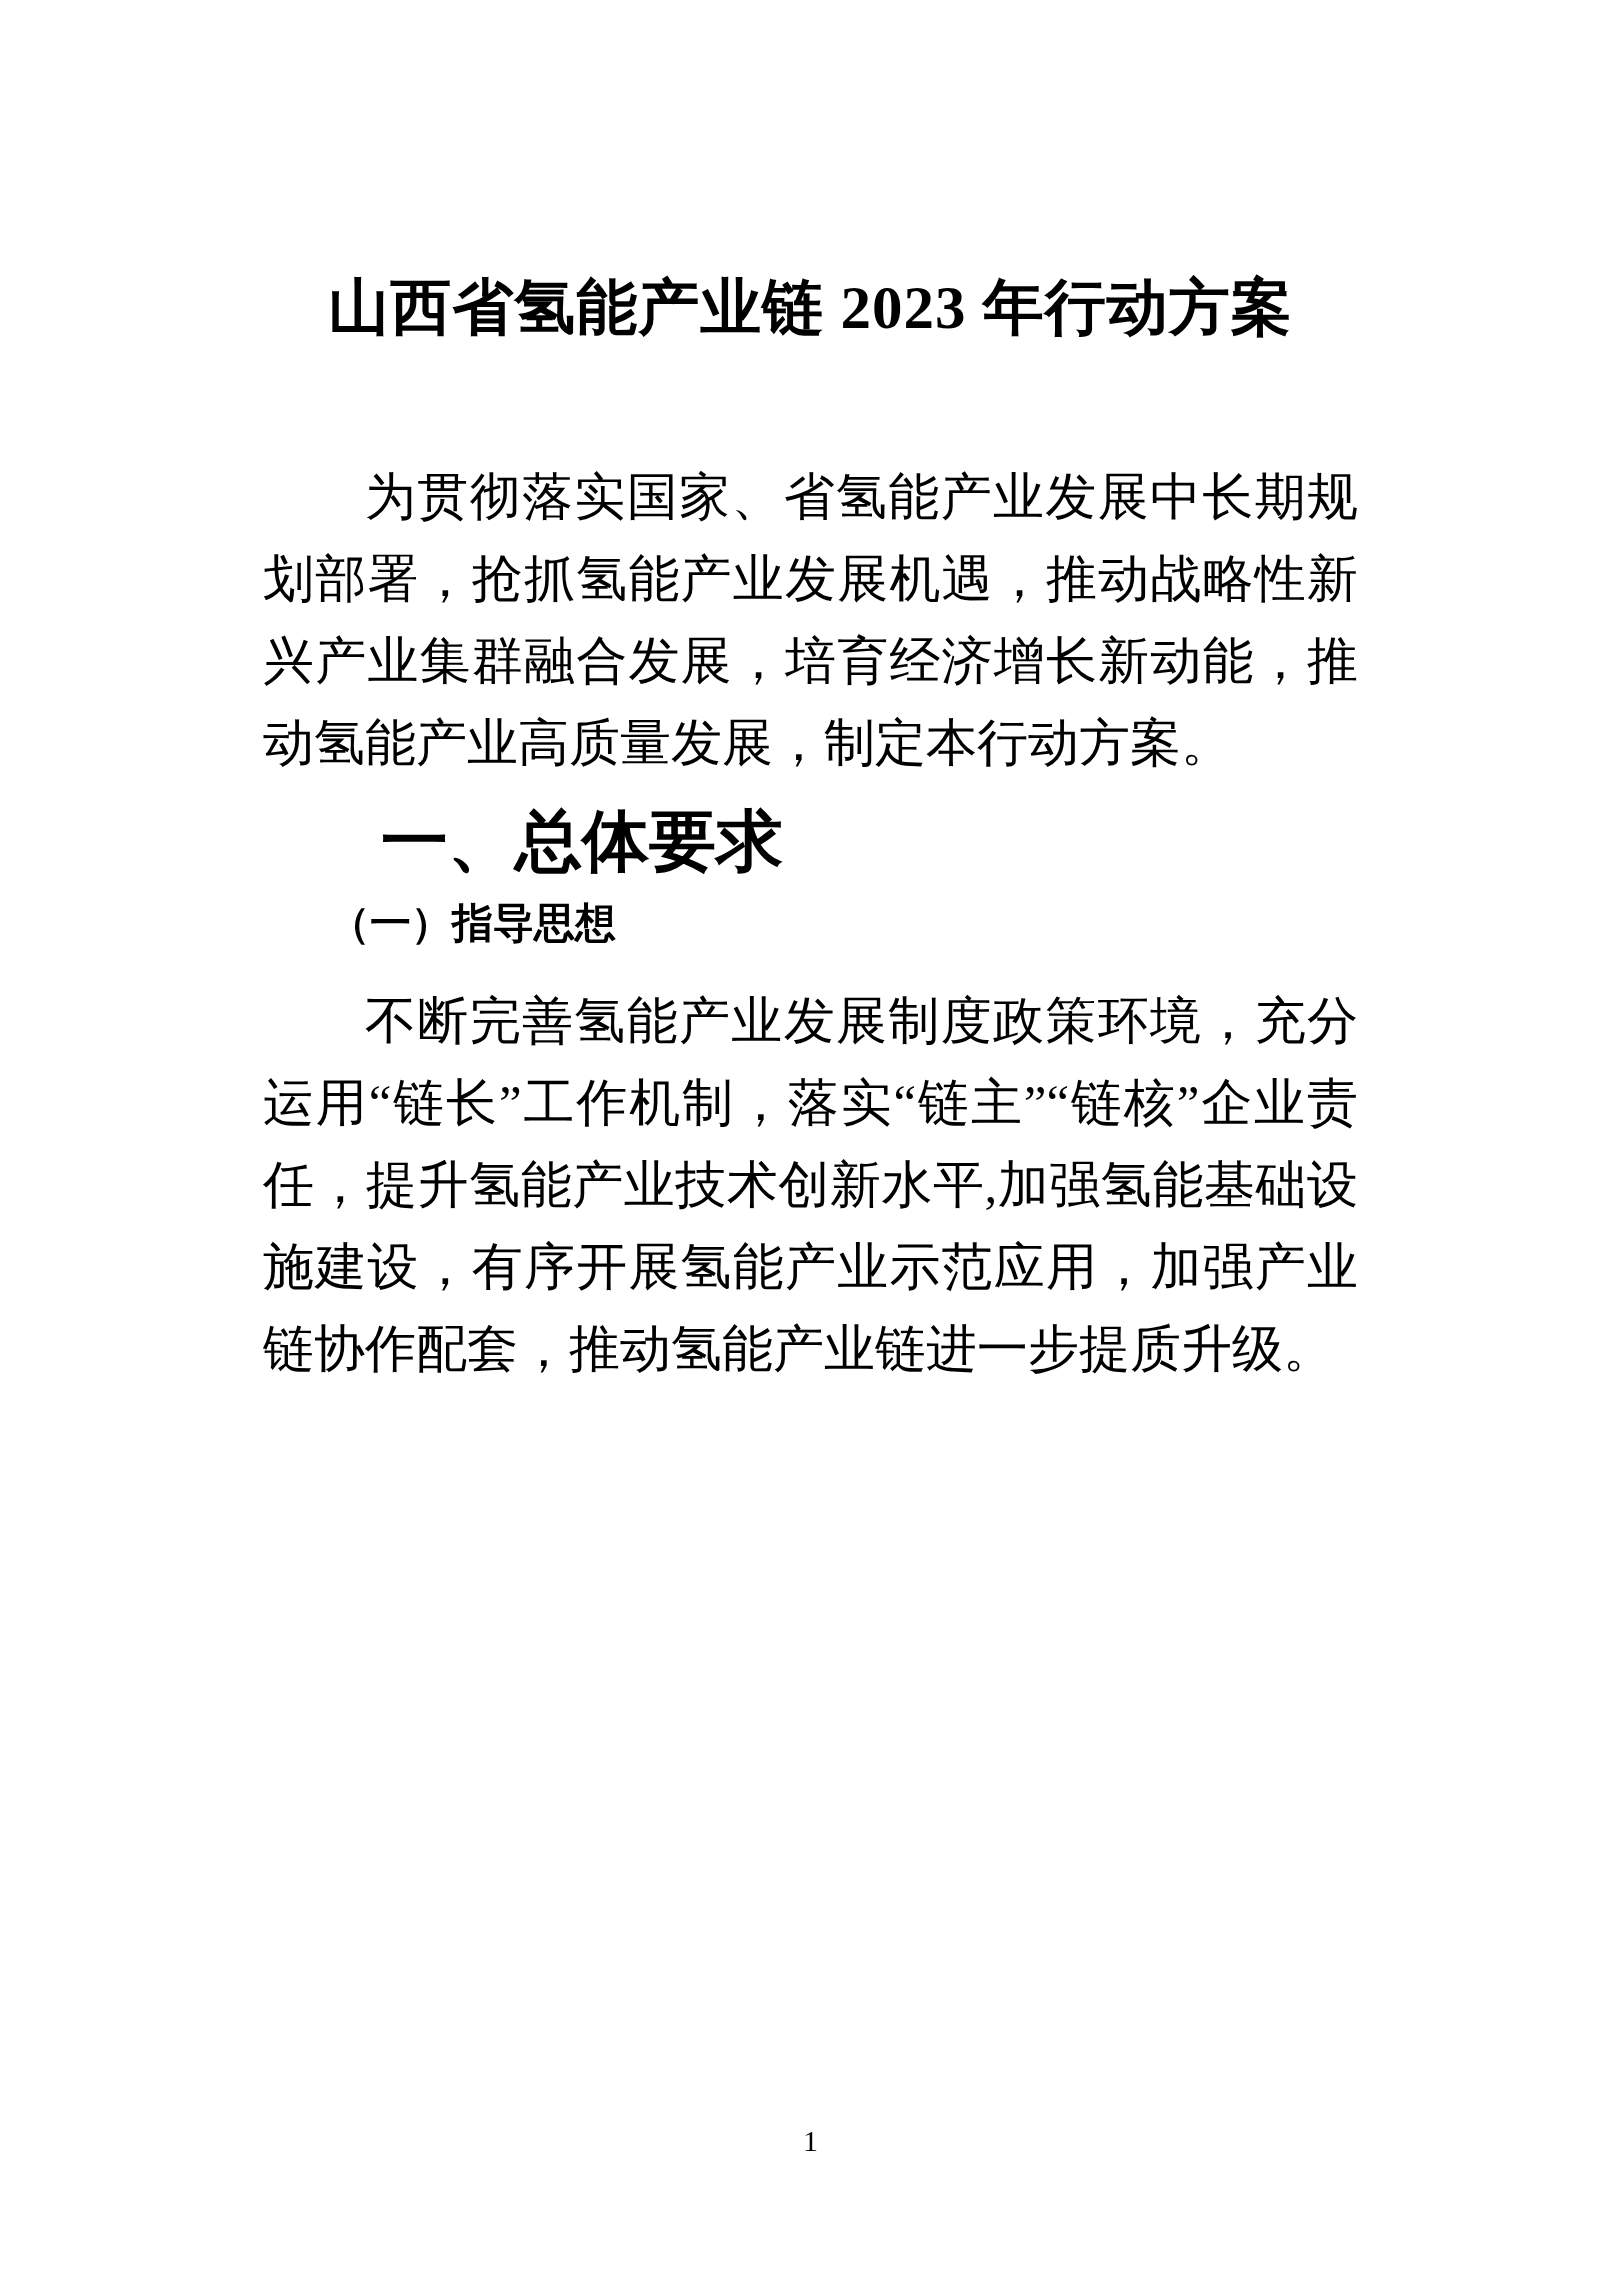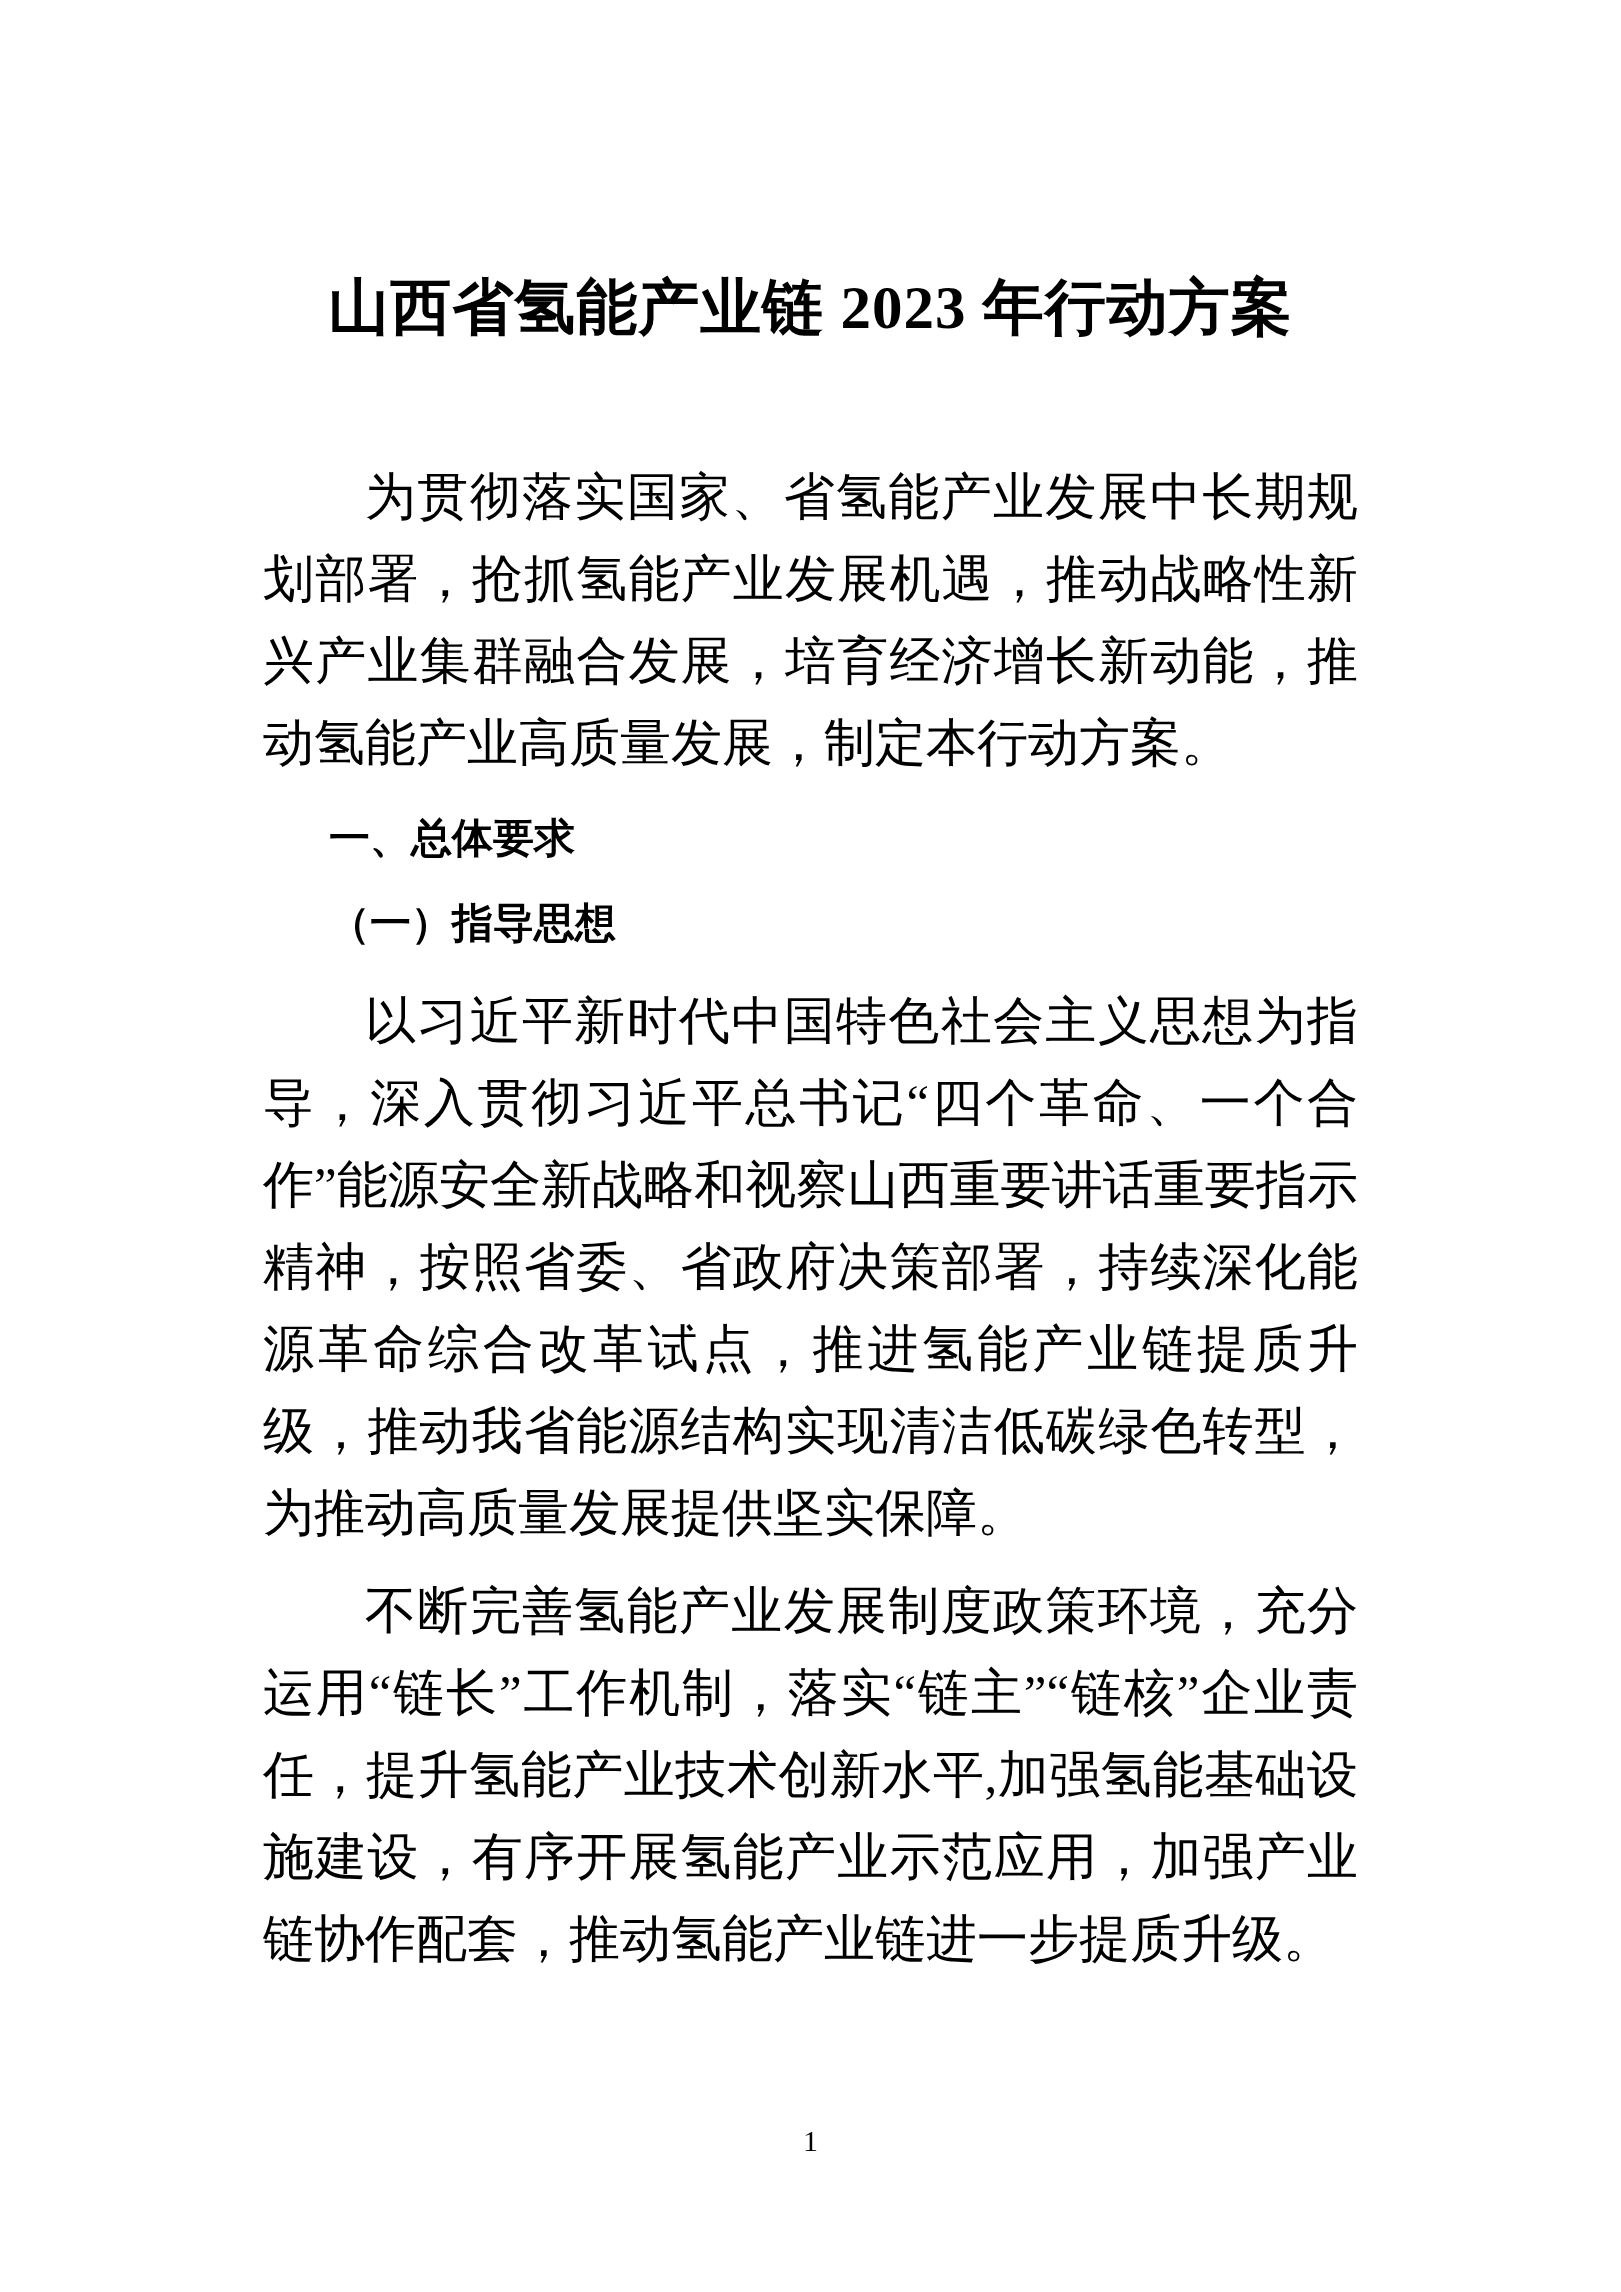--- a/index.html
+++ b/index.html
@@ -34,25 +34,25 @@
     font-size: 51px;
     line-height: 82px;
     font-weight: 400;
     text-align: justify;
     text-justify: inter-ideograph;
     text-indent: 2em;
     letter-spacing: 0;
   }
   .heading-hei {
     margin: 0;
-    font-size: 41px;
+    font-size: 67px;
     line-height: 82px;
     font-weight: 700;
     text-indent: 2em;
-    font-family: Liberation Mono, monospace;
+    font-family: Liberation Sans, sans-serif;
   }
   .heading-kai {
     margin: 0;
     font-size: 41px;
     line-height: 82px;
     font-weight: 700;
     text-indent: 2em;
     font-family: "Liberation Serif", "DejaVu Serif", serif;
   }
   .page-number {
@@ -73,21 +73,20 @@
   <div class="content">
 
     <h1 class="doc-title">山西省氢能产业链 2023 年行动方案</h1>
 
     <p class="body-para">为贯彻落实国家、省氢能产业发展中长期规划部署，抢抓氢能产业发展机遇，推动战略性新兴产业集群融合发展，培育经济增长新动能，推动氢能产业高质量发展，制定本行动方案。</p>
 
     <h2 class="heading-hei">一、总体要求</h2>
 
     <h3 class="heading-kai">（一）指导思想</h3>
 
-    <p class="body-para">以习近平新时代中国特色社会主义思想为指导，深入贯彻习近平总书记“四个革命、一个合作”能源安全新战略和视察山西重要讲话重要指示精神，按照省委、省政府决策部署，持续深化能源革命综合改革试点，推进氢能产业链提质升级，推动我省能源结构实现清洁低碳绿色转型，为推动高质量发展提供坚实保障。</p>
 
 
     <p class="body-para">不断完善氢能产业发展制度政策环境，充分运用“链长”工作机制，落实“链主”“链核”企业责任，提升氢能产业技术创新水平,加强氢能基础设施建设，有序开展氢能产业示范应用，加强产业链协作配套，推动氢能产业链进一步提质升级。</p>
 
 
   </div>
 
   <div class="page-number">1</div>
 </div>
 

